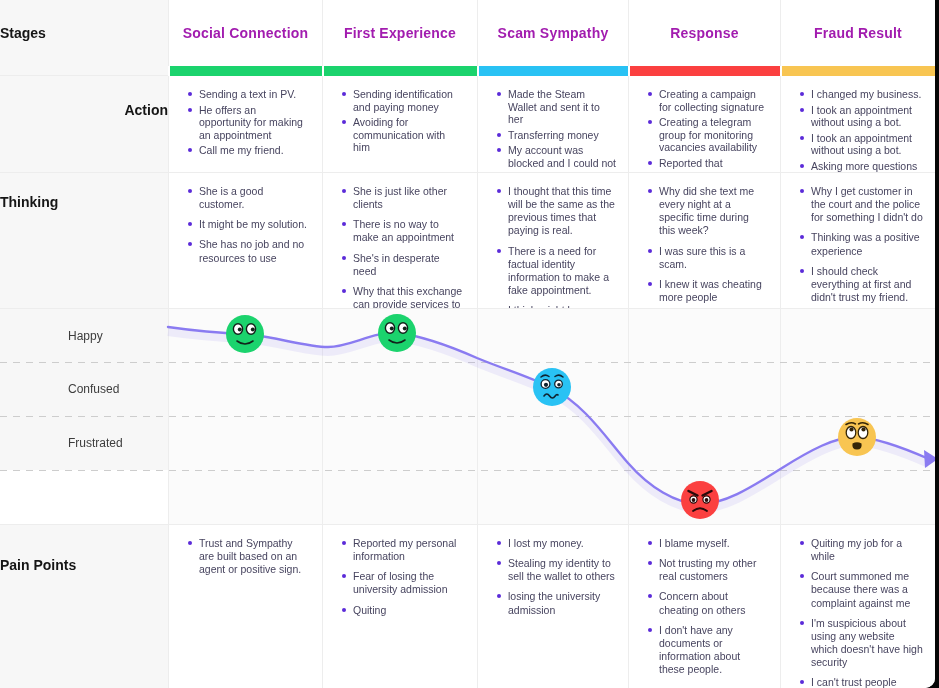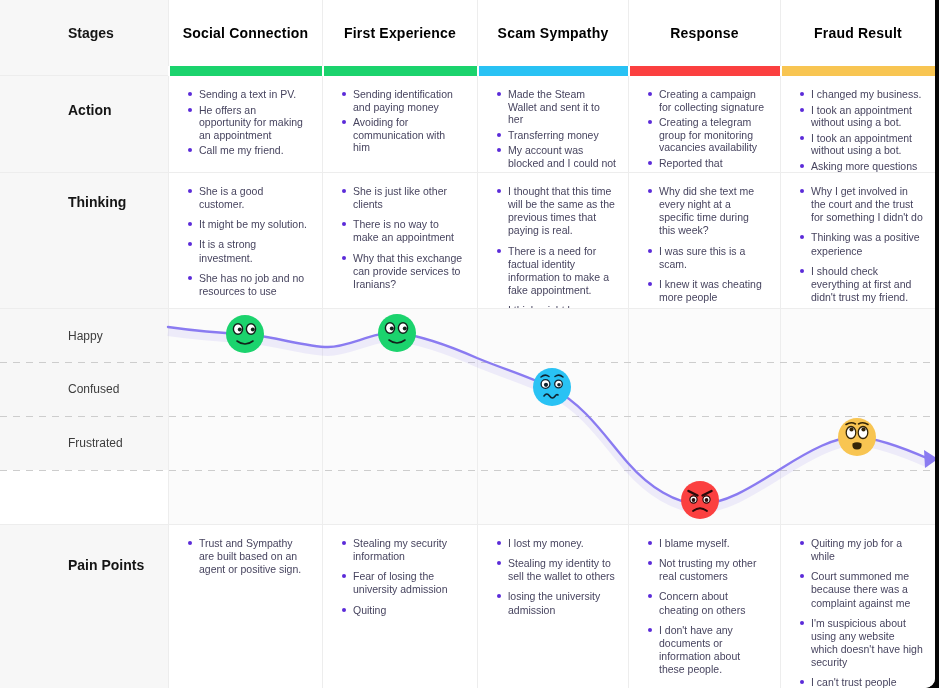--- a/index.html
+++ b/index.html
@@ -12,27 +12,27 @@
     grid-template-rows:66px 10px 96px 136px 54px 54px 54px 54px 164px;
   }
   .c1{grid-column:1}.c2{grid-column:2}.c3{grid-column:3}.c4{grid-column:4}.c5{grid-column:5}.c6{grid-column:6}
   .r-header{grid-row:1}.r-bar{grid-row:2}.r-action{grid-row:3}.r-think{grid-row:4}
   .r-emo1{grid-row:5}.r-emo2{grid-row:6}.r-emo3{grid-row:7}.r-emo4{grid-row:8}
   .r-emoband{grid-row:5/9}.r-pain{grid-row:9}
 
   .label-col { background:#f7f7f7; }
   .stage-cell { border-left:1px solid #ededed; background:#fff; }
   .r-header.stage-cell { display:flex; align-items:center; justify-content:center; }
-  .stage-title { font-size:14px; font-weight:700; color:#000000; letter-spacing:.2px;text-align:right; }
+  .stage-title { font-size:14px; font-weight:700; color:#a21caf; letter-spacing:.2px;text-align:right; }
   .r-header.label-col { display:flex; align-items:center; }
-  .row-label { font-size:14px; font-weight:700; color:#151515; padding-left:68px; }
+  .row-label { font-size:14px; font-weight:700; color:#151515; }
   .bar { border-left:2px solid #ffffff; }
   .r-bar.label-col { border-bottom:1px solid #ededed; }
 
-  .r-action.label-col .row-label { padding-top:26px; }
+  .r-action.label-col .row-label { padding-top:26px;text-align:right; }
   .r-think.label-col  { border-top:1px solid #ededed; }
   .r-think.label-col .row-label { padding-top:21px; }
   .r-pain.label-col   { border-top:1px solid #ededed; }
   .r-pain.label-col .row-label { padding-top:32px; }
 
   .r-think.stage-cell { border-top:1px solid #ededed; }
   .r-pain.stage-cell  { border-top:1px solid #ededed; }
   .r-emoband { border-left:1px solid #ededed; border-top:1px solid #ededed; background:#fbfbfb; }
   .emo-label { border-top:none; display:flex; align-items:center; }
   .r-emo1.emo-label { border-top:1px solid #ededed; }
@@ -121,48 +121,48 @@
         </ul>
       </div>
 
     <div class="r-think c1 label-col">
       <div class="row-label">Thinking</div>
     </div>
     <div class="r-think c2 stage-cell cell-list">
         <ul>
           <li>She is a good customer.</li>
           <li>It might be my solution.</li>
-          <li>It is a strong investment.</li>
           <li>She has no job and no resources to use</li>
         </ul>
       </div>
     <div class="r-think c3 stage-cell cell-list">
         <ul>
           <li>She is just like other clients</li>
           <li>There is no way to make an appointment</li>
+          <li>She's in desperate need</li>
           <li>Why that this exchange can provide services to Iranians?</li>
         </ul>
       </div>
     <div class="r-think c4 stage-cell cell-list">
         <ul>
           <li>I thought that this time will be the same as the previous times that paying is real.</li>
           <li>There is a need for factual identity information to make a fake appointment.</li>
           <li>I think might be a scam.</li>
         </ul>
       </div>
     <div class="r-think c5 stage-cell cell-list">
         <ul>
           <li>Why did she text me every night at a specific time during this week?</li>
           <li>I was sure this is a scam.</li>
           <li>I knew it was cheating more people</li>
         </ul>
       </div>
     <div class="r-think c6 stage-cell cell-list">
         <ul>
-          <li>Why I get involved in the court and the trust for something I didn't do</li>
+          <li>Why I get customer in the court and the police for something I didn't do</li>
           <li>Thinking was a positive experience</li>
           <li>I should check everything at first and didn't trust my friend.</li>
         </ul>
       </div>
 
     <div class="r-emo1 c1 label-col emo-label">
         <span>Happy</span>
       </div>
     <div class="r-emo2 c1 label-col emo-label">
         <span>Confused</span>
@@ -180,21 +180,21 @@
     <div class="r-pain c1 label-col">
       <div class="row-label">Pain Points</div>
     </div>
     <div class="r-pain c2 stage-cell cell-list">
         <ul>
           <li>Trust and Sympathy are built based on an agent or positive sign.</li>
         </ul>
       </div>
     <div class="r-pain c3 stage-cell cell-list">
         <ul>
-          <li>Stealing my security information</li>
+          <li>Reported my personal information</li>
           <li>Fear of losing the university admission</li>
           <li>Quiting</li>
         </ul>
       </div>
     <div class="r-pain c4 stage-cell cell-list">
         <ul>
           <li>I lost my money.</li>
           <li>Stealing my identity to sell the wallet to others</li>
           <li>losing the university admission</li>
         </ul>

